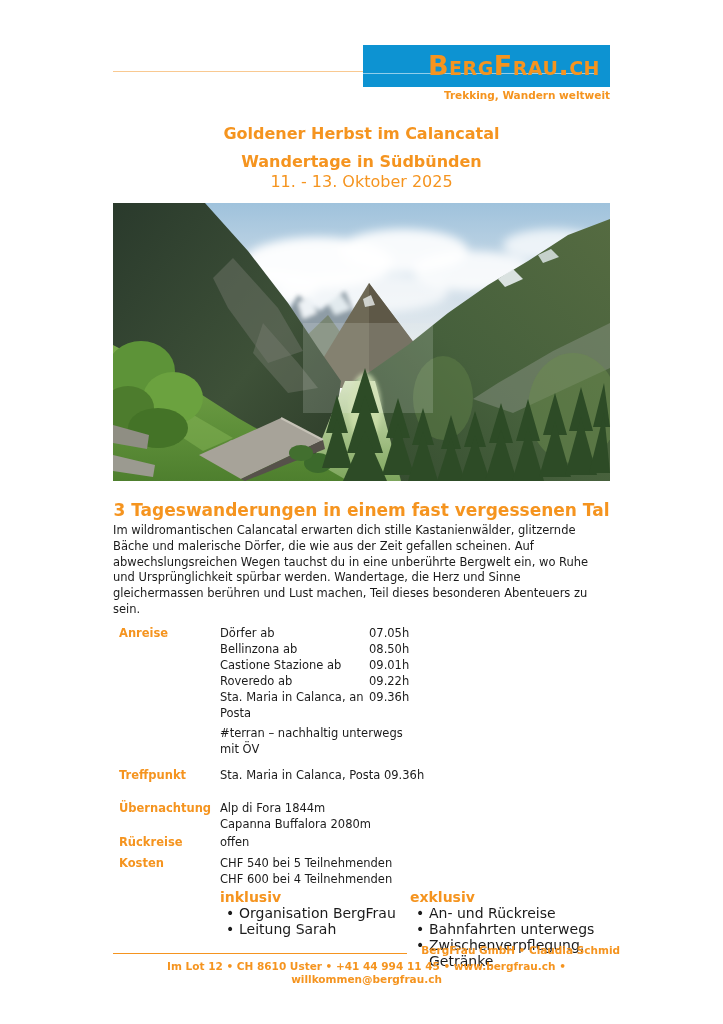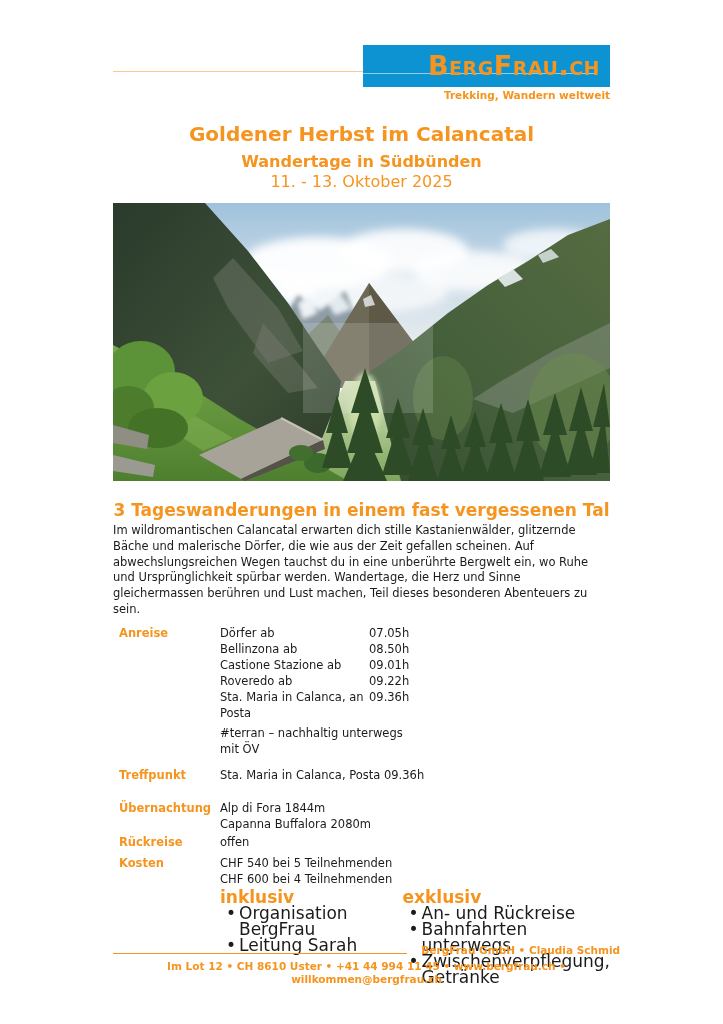--- a/index.html
+++ b/index.html
@@ -18,21 +18,21 @@
   .logo-underline { position: absolute; left: 0; right: 14px; bottom: 13px; height: 1px;
                     background: rgba(255,255,255,0.55); }
   .logo-text { position: absolute; right: 10px; top: 0; line-height: 42px;
                font-variant: small-caps; font-weight: bold; font-size: 27px;
                letter-spacing: 0.5px; color: #F5941F; }
   .tagline { position: absolute; right: 113px; top: 89px; font-size: 10.5px;
              font-weight: bold; color: #F5941F; }
 
   
   .title { margin-top: 14px; text-align: center; color: #F5941F;
-           font-size: 20px; line-height: 30px; font-weight: bold; }
+           font-size: 16px; line-height: 30px; font-weight: bold; }
   .subtitle { margin-top: 3px; text-align: center; color: #F5941F;
               font-size: 16px; line-height: 20px; font-weight: bold; }
   .dates { text-align: center; color: #F5941F; font-size: 16px; line-height: 20px; }
 
   
   .photo { margin-top: 11px; width: 497px; height: 278px; overflow: hidden; }
   .photo svg { display: block; }
 
   
   .section-heading { margin-top: 20px; text-align: center; color: #F5941F;
@@ -44,21 +44,21 @@
   .drow { display: grid; grid-template-columns: 107px 1fr; }
   .dlabel { color: #F5941F; font-weight: bold; padding-left: 6px; }
   .srow { display: grid; grid-template-columns: 149px auto; white-space: nowrap; }
   .note { margin-top: 4px; }
   .row-treffpunkt { margin-top: 10px; }
   .row-uebernachtung { margin-top: 17px; }
   .row-rueckreise { margin-top: 2px; }
   .row-kosten { margin-top: 5px; }
 
   
-  .inex { margin-top: 2px; padding-left: 107px; display: flex; font-size: 17px; line-height: 16px; }
+  .inex { margin-top: 2px; padding-left: 107px; display: flex; font-size: 14px; line-height: 16px; }
   .inex-col-left { width: 190px; }
   .inex-col-right { flex: 1; }
   .inex-heading { color: #F5941F; font-weight: bold; }
   .inex ul { list-style: none; }
   .inex li { position: relative; padding-left: 19px; }
   .inex li::before { content: "\2022"; position: absolute; left: 6px; }
 
   
   .footer { position: absolute; left: 113px; right: 103px; top: 944px;
             color: #F5941F; font-weight: bold; font-size: 10.5px; }

